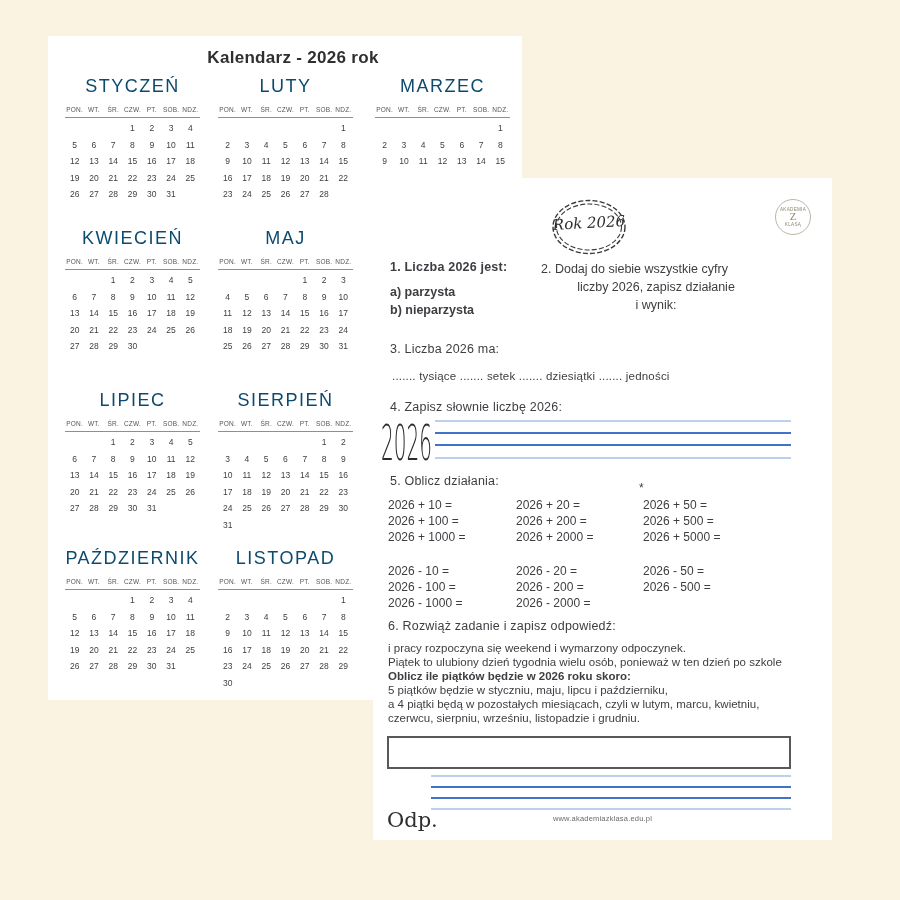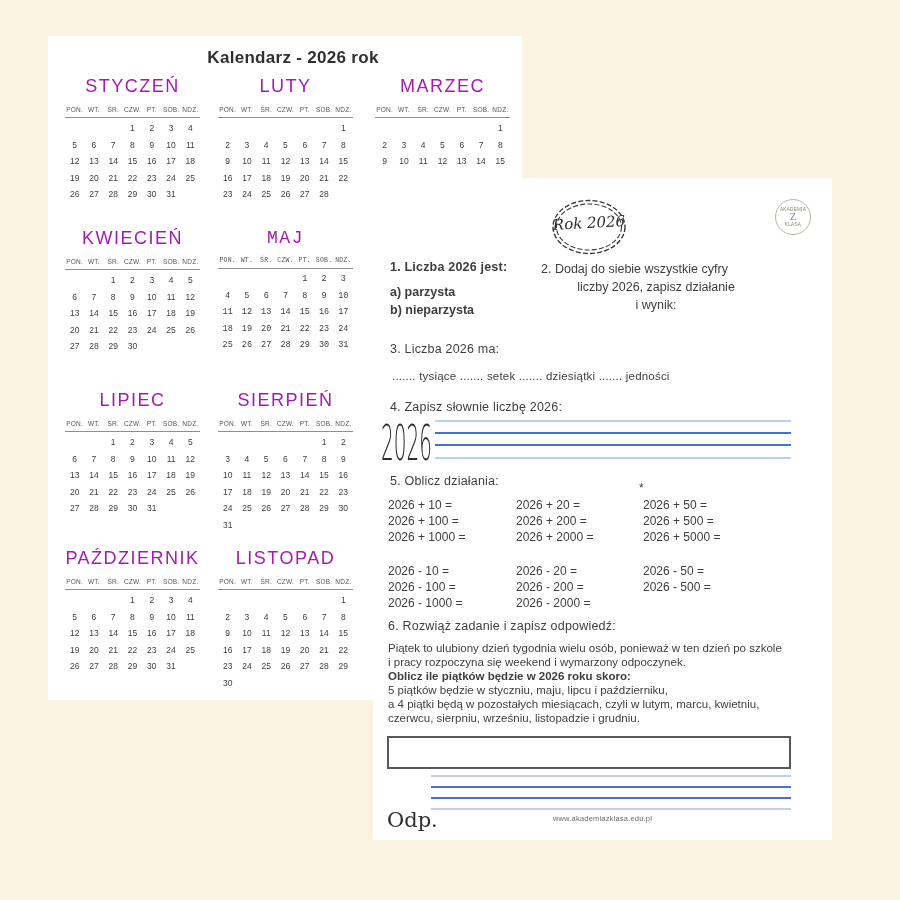--- a/index.html
+++ b/index.html
@@ -11,21 +11,21 @@
   .page{position:absolute;background:#ffffff;}
   
   .calendar{left:48px;top:36px;width:474px;height:664px;z-index:1;}
   .cal-title{
     position:absolute;left:8px;top:12px;width:100%;text-align:center;
     font-size:17px;font-weight:bold;color:#2f2f31;letter-spacing:.3px;white-space:nowrap;
   }
   .months{position:absolute;left:0;top:0;width:100%;height:100%;}
   .month{position:absolute;width:135px;}
   .month-name{
-    text-align:center;font-size:18px;letter-spacing:1.5px;color:#a21caf;
+    text-align:center;font-size:18px;letter-spacing:1.5px;color:#0c4a6e;
     margin-bottom:9px;white-space:nowrap;font-weight:400;
   }
   .week{display:flex;height:16.5px;align-items:center;}
   .week.hdr{height:auto;padding-bottom:4px;border-bottom:1px solid #8f8f8f;margin-bottom:2px;align-items:flex-end;}
   .dh{flex:1;text-align:center;font-size:6.5px;color:#55565a;letter-spacing:.2px;}
   .dc{flex:1;text-align:center;font-size:8.5px;color:#3e3e40;}
   
   .worksheet{left:373px;top:178px;width:459px;height:662px;z-index:2;color:#3d3e42;}
   .ws-h{position:absolute;font-size:12.5px;letter-spacing:.2px;white-space:nowrap;color:#3d3e42;}
   .ws-t{font-size:12.5px;letter-spacing:.2px;white-space:nowrap;}
@@ -289,21 +289,21 @@
         <div class="week">
           <span class="dc">27</span>
           <span class="dc">28</span>
           <span class="dc">29</span>
           <span class="dc">30</span>
           <span class="dc"></span>
           <span class="dc"></span>
           <span class="dc"></span>
         </div>
       </div>
-      <div class="month" style="left: 170px; top: 192px; font-family: Liberation Mono, monospace;">
+      <div class="month" style="left: 170px; top: 192px;">
         <div class="month-name">MAJ</div>
         <div class="week hdr">
           <span class="dh">PON.</span>
           <span class="dh">WT.</span>
           <span class="dh">ŚR.</span>
           <span class="dh">CZW.</span>
           <span class="dh">PT.</span>
           <span class="dh">SOB.</span>
           <span class="dh">NDZ.</span>
         </div>
@@ -662,22 +662,22 @@
       <span>2026 - 100 =</span>
       <span>2026 - 200 =</span>
       <span>2026 - 500 =</span>
       <span>2026 - 1000 =</span>
       <span>2026 - 2000 =</span>
       <span></span>
     </div>
 
   <div class="ws-h q6-heading">6. Rozwiąż zadanie i zapisz odpowiedź:</div>
   <div class="q6-para" id="q6-para">
+      <div>i pracy rozpoczyna się weekend i wymarzony odpoczynek.</div>
       <div>Piątek to ulubiony dzień tygodnia wielu osób, ponieważ w ten dzień po szkole</div>
-      <div>i pracy rozpoczyna się weekend i wymarzony odpoczynek.</div>
       <div class="b">Oblicz ile piątków będzie w 2026 roku skoro:</div>
       <div>5 piątków będzie w styczniu, maju, lipcu i październiku,</div>
       <div>a 4 piątki będą w pozostałych miesiącach, czyli w lutym, marcu, kwietniu,</div>
       <div>czerwcu, sierpniu, wrześniu, listopadzie i grudniu.</div>
     </div>
 
   <div class="answer-box"></div>
   <div class="odp-label">Odp.</div>
   <div class="lines-box" id="odp-lines" style="left:58px;top:597px;width:360px;height:36px;">
       <div class="wline light" style="top: 0px;"></div>

